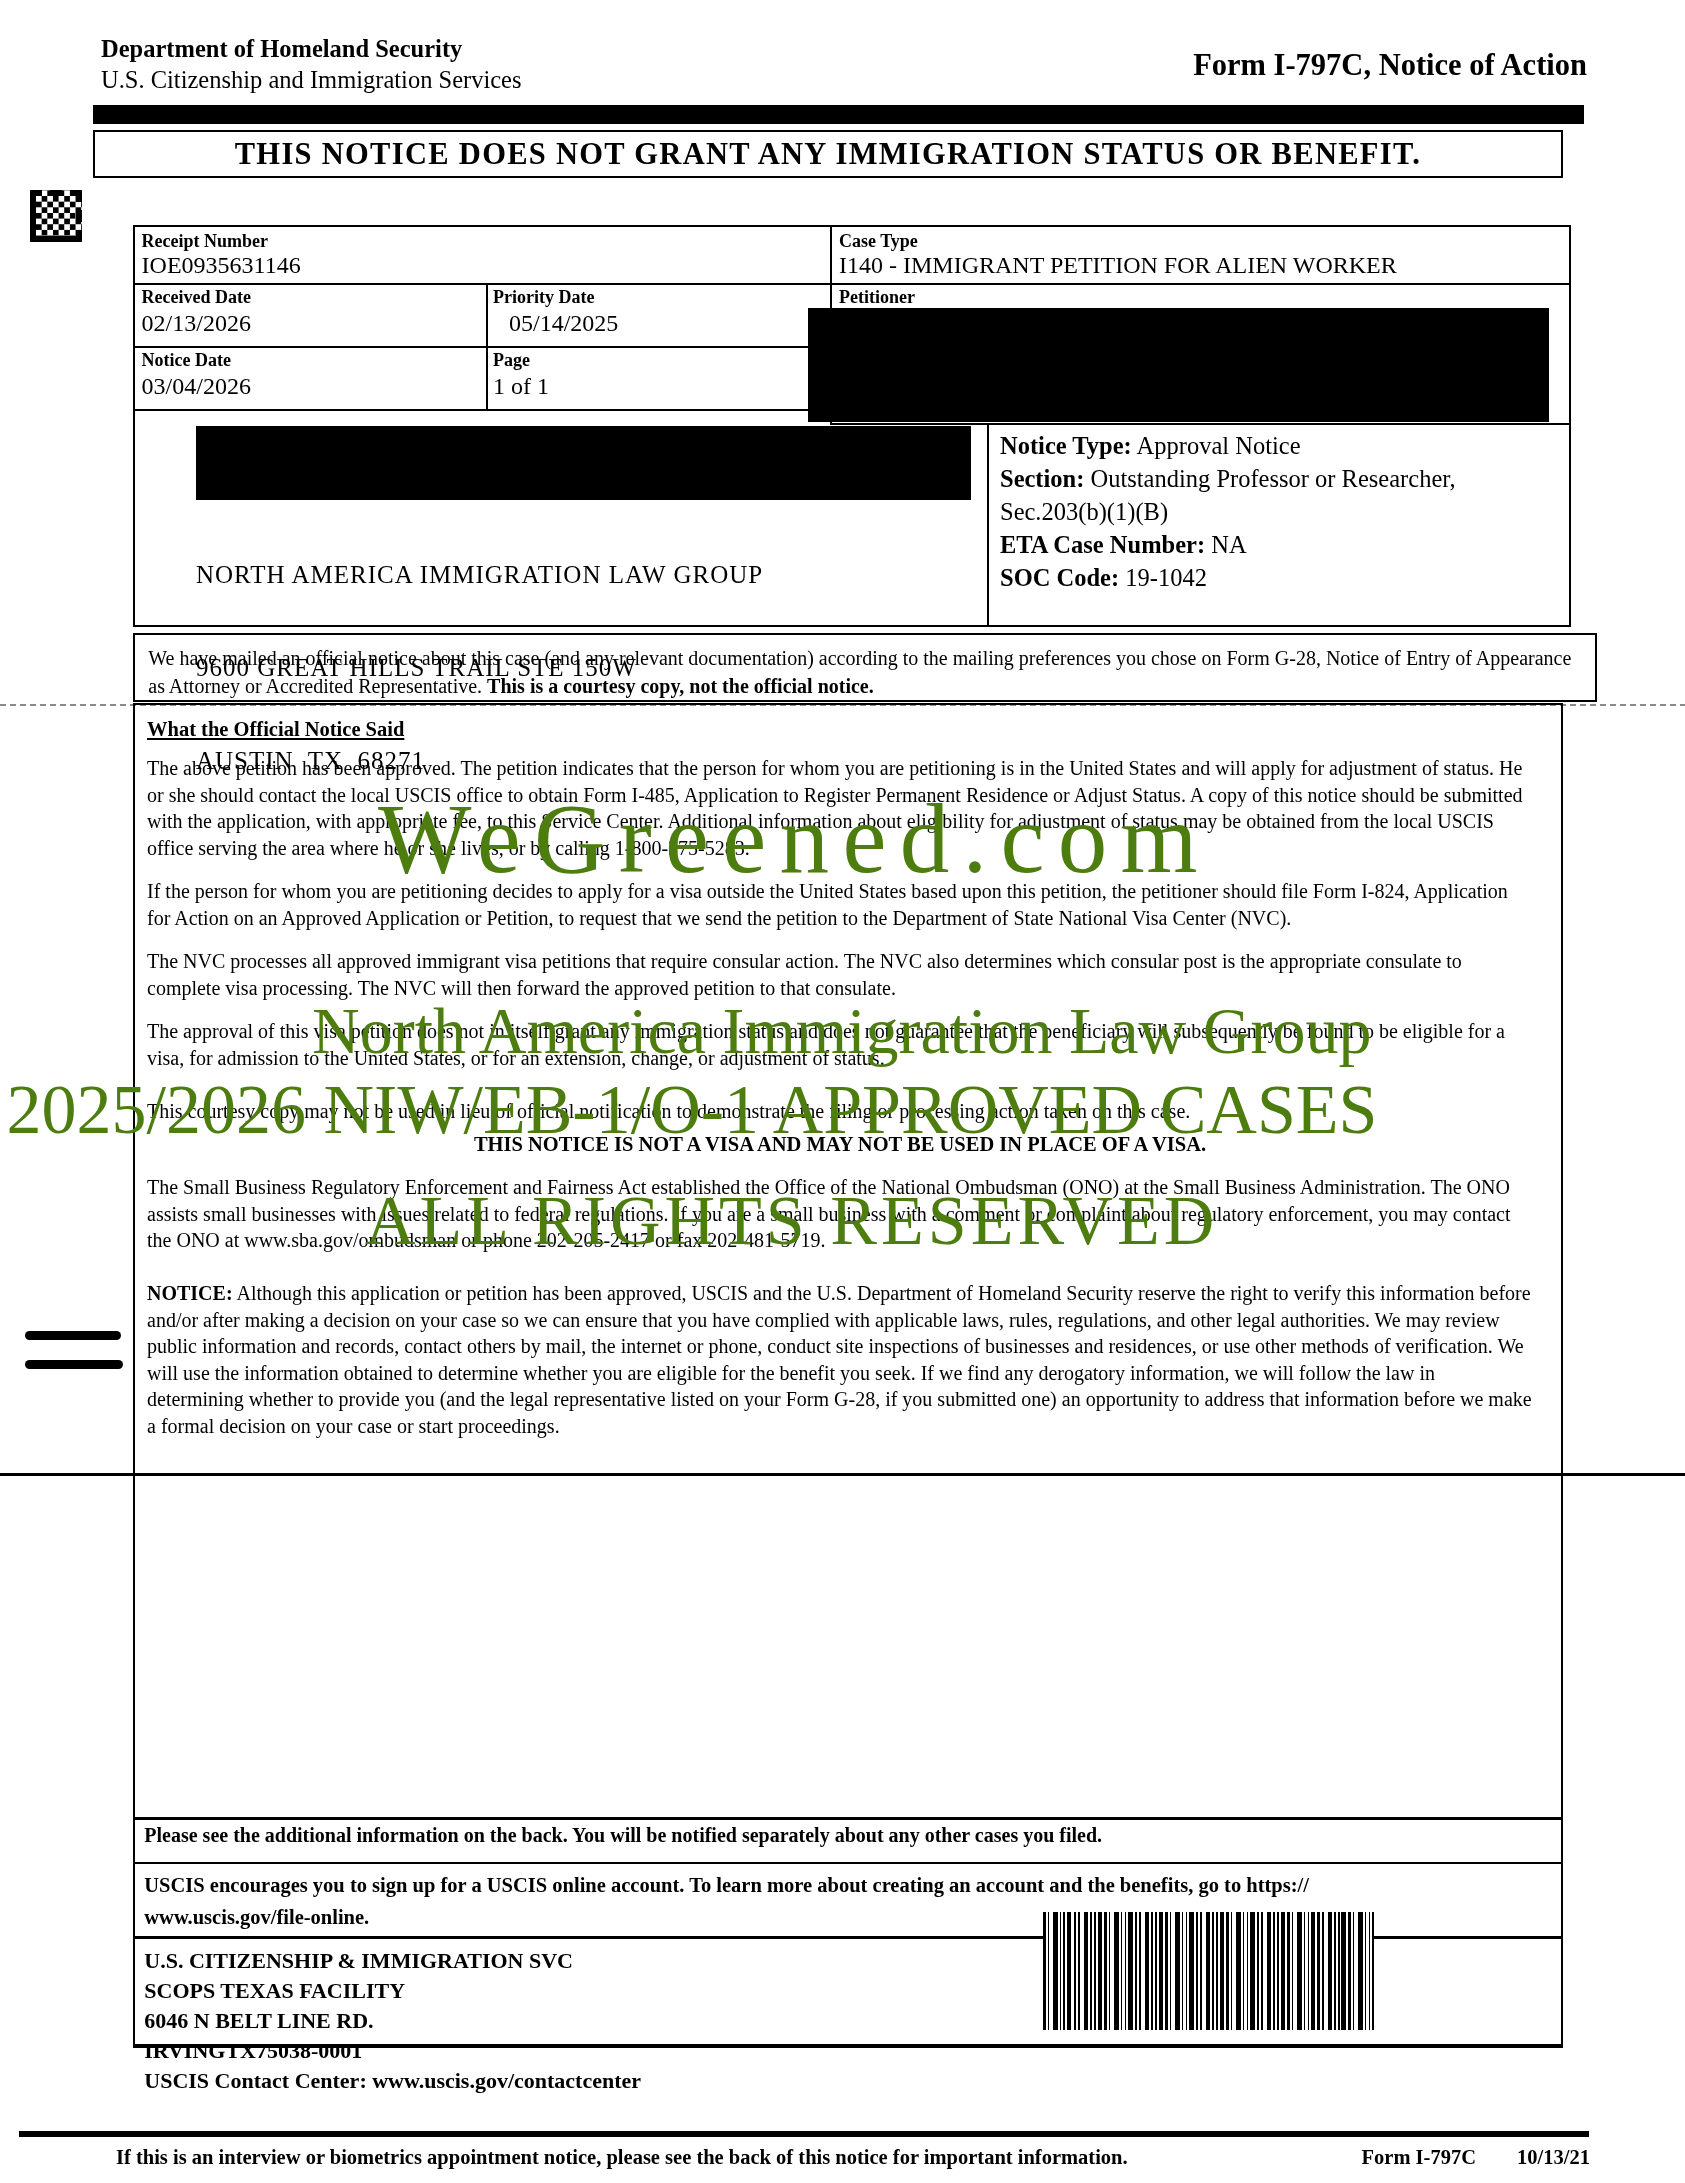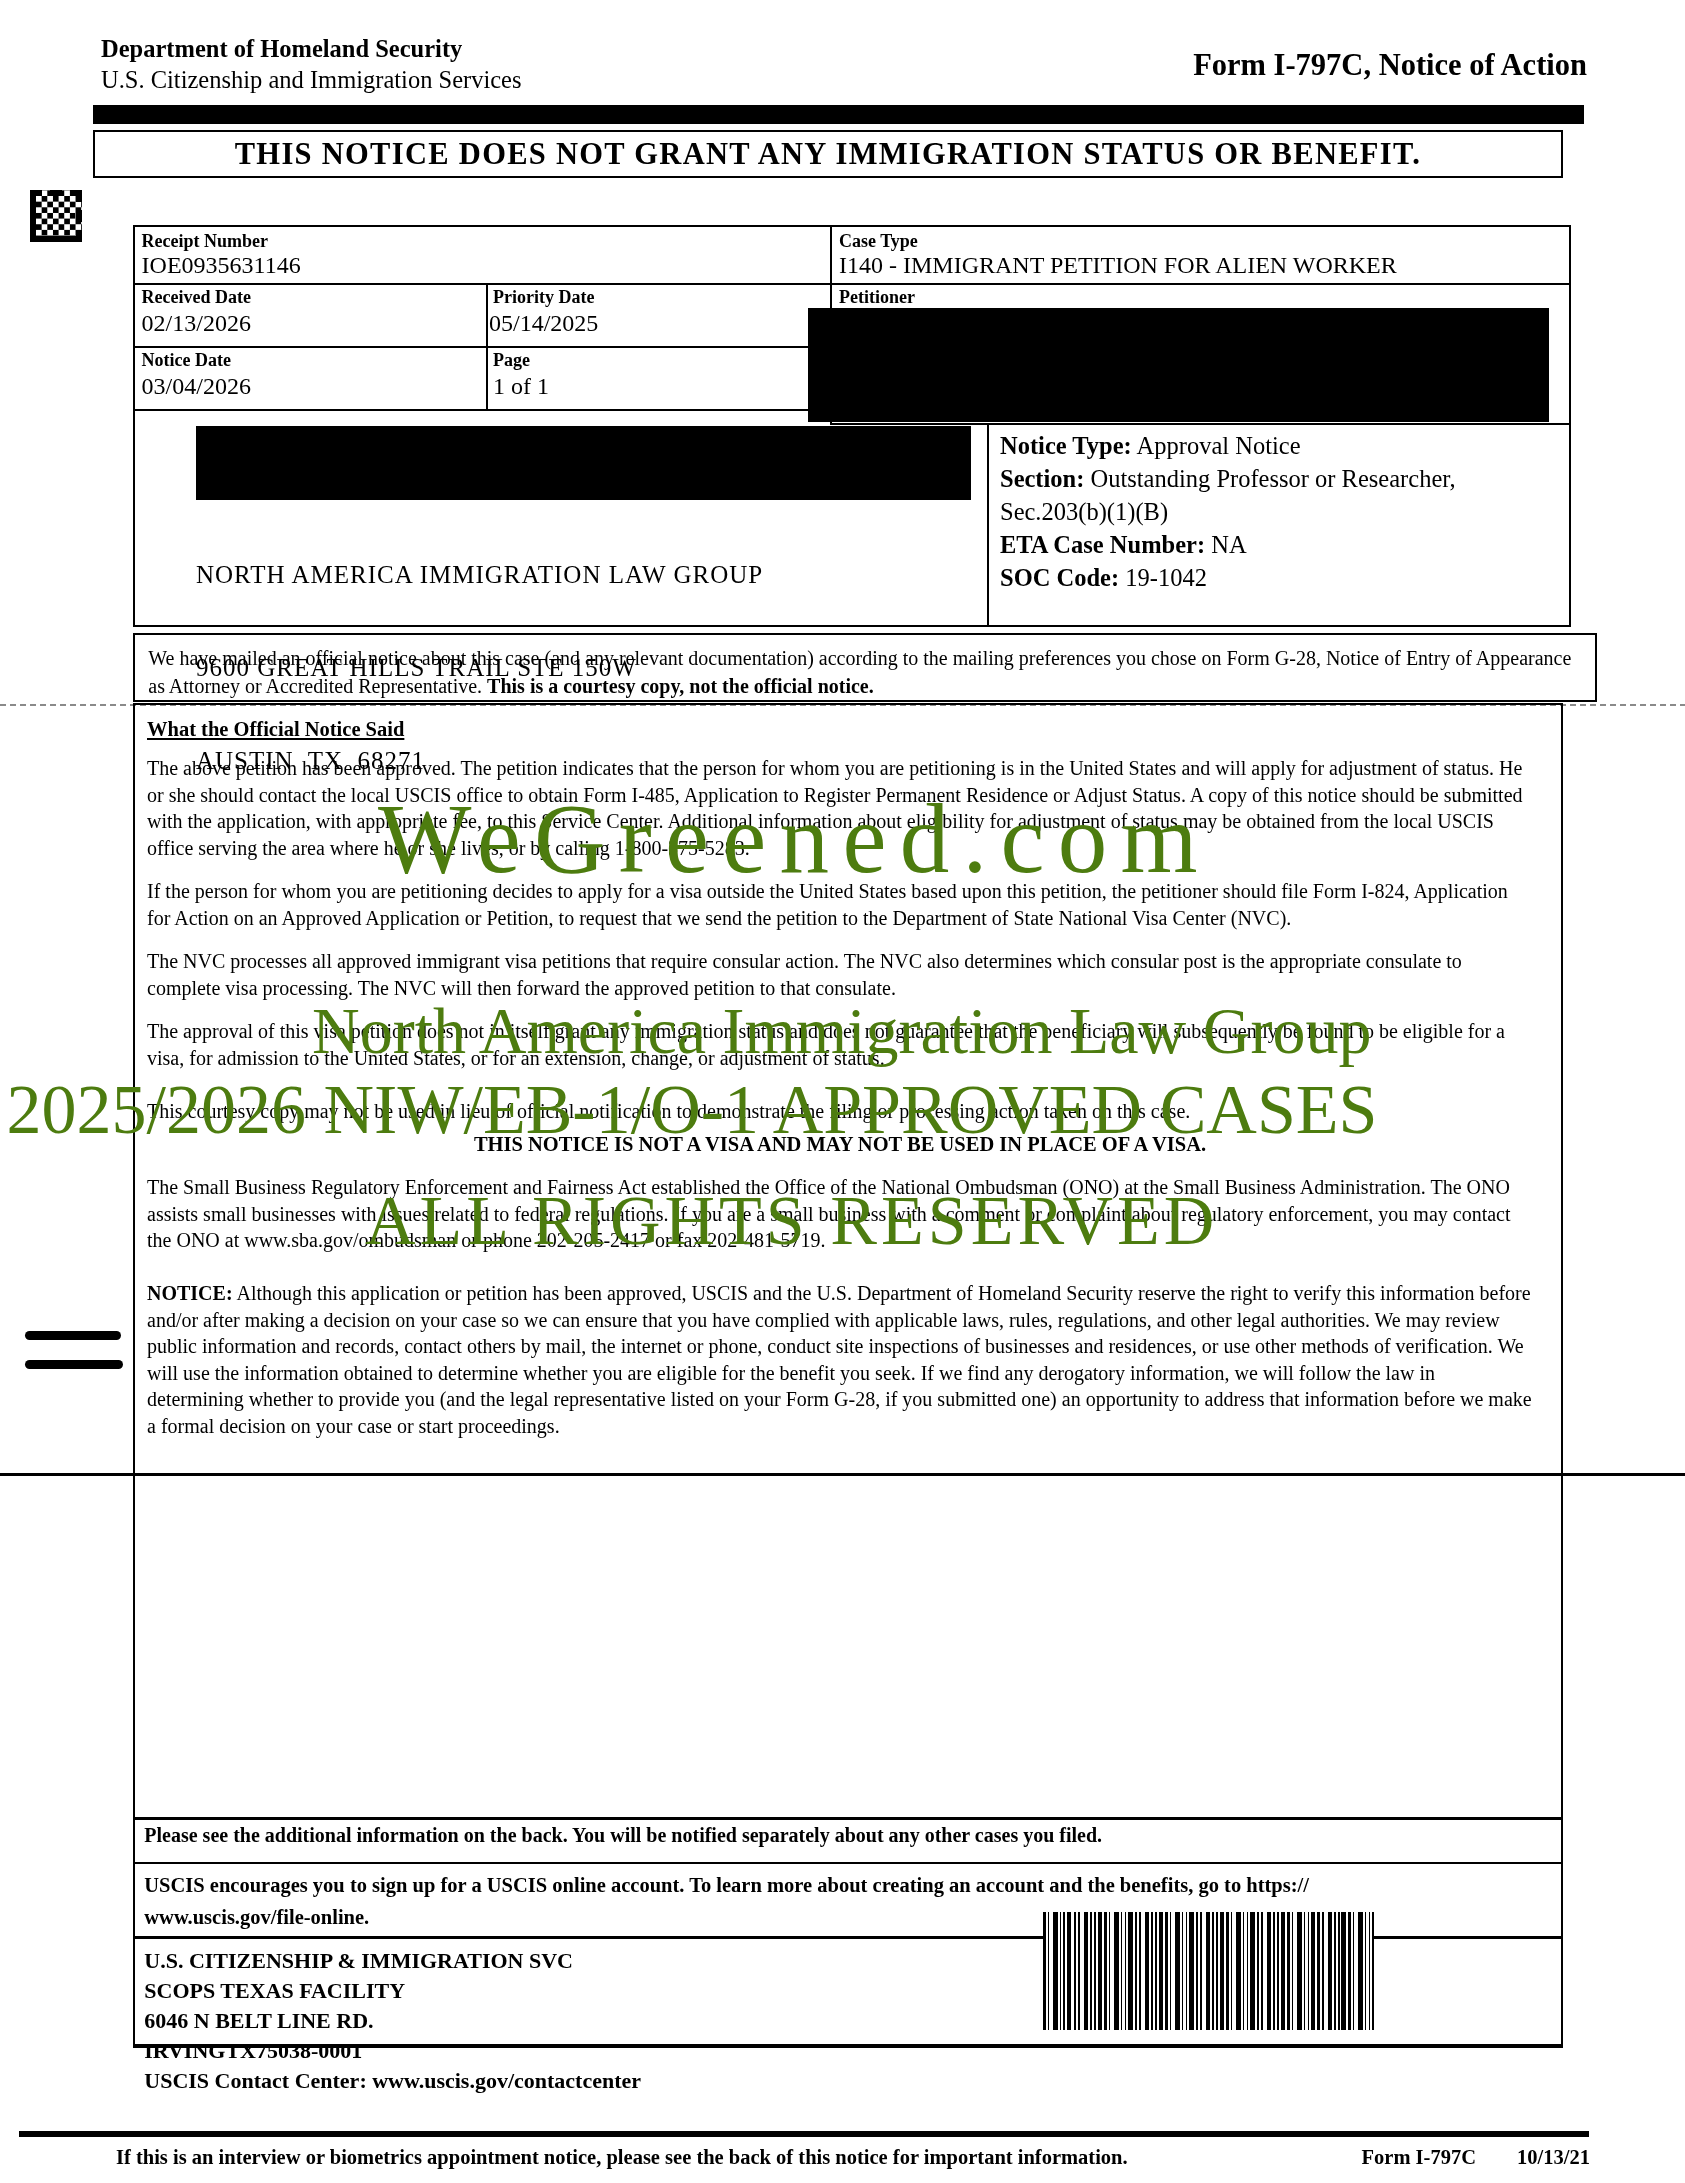--- a/index.html
+++ b/index.html
@@ -114,21 +114,21 @@
   <div class="lbl" style="left:6.6px;top:4px;">Receipt Number</div>
   <div class="val" style="left:6.6px;top:25px;">IOE0935631146</div>
 
   <div class="lbl" style="left:704px;top:4px;">Case Type</div>
   <div class="val" style="left:704px;top:25px;">I140 - IMMIGRANT PETITION FOR ALIEN WORKER</div>
 
   <div class="lbl" style="left:6.6px;top:60px;">Received Date</div>
   <div class="val" style="left:6.6px;top:83px;">02/13/2026</div>
 
   <div class="lbl" style="left:358px;top:60px;">Priority Date</div>
-  <div class="val" style="left:354px;top:83px;">05/14/2025</div>
+  <div class="val" style="left:374px;top:83px;">05/14/2025</div>
 
   <div class="lbl" style="left:704px;top:60px;">Petitioner</div>
 
   <div class="lbl" style="left:6.6px;top:123px;">Notice Date</div>
   <div class="val" style="left:6.6px;top:146px;">03/04/2026</div>
 
   <div class="lbl" style="left:358px;top:123px;">Page</div>
   <div class="val" style="left:358px;top:146px;">1 of 1</div>
 
   <div class="redact" style="left:673px;top:81px;width:741px;height:114px;"></div>

